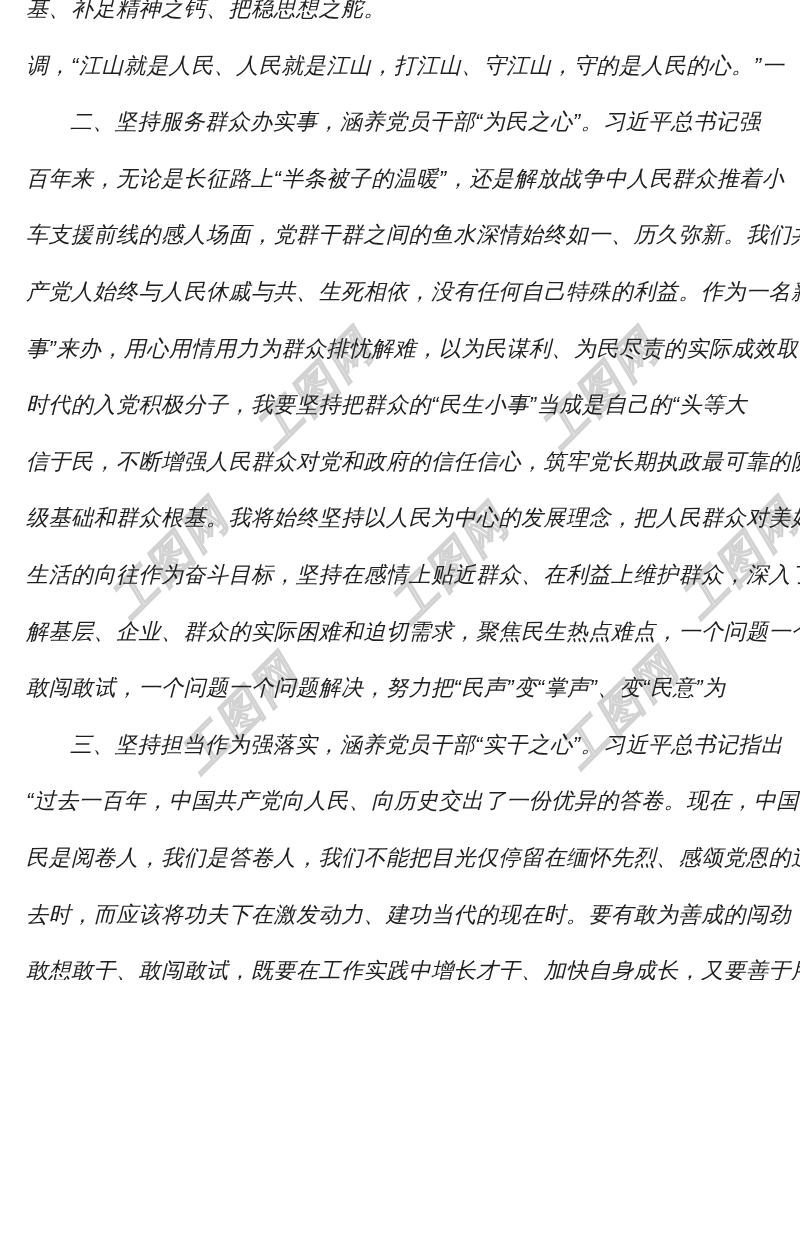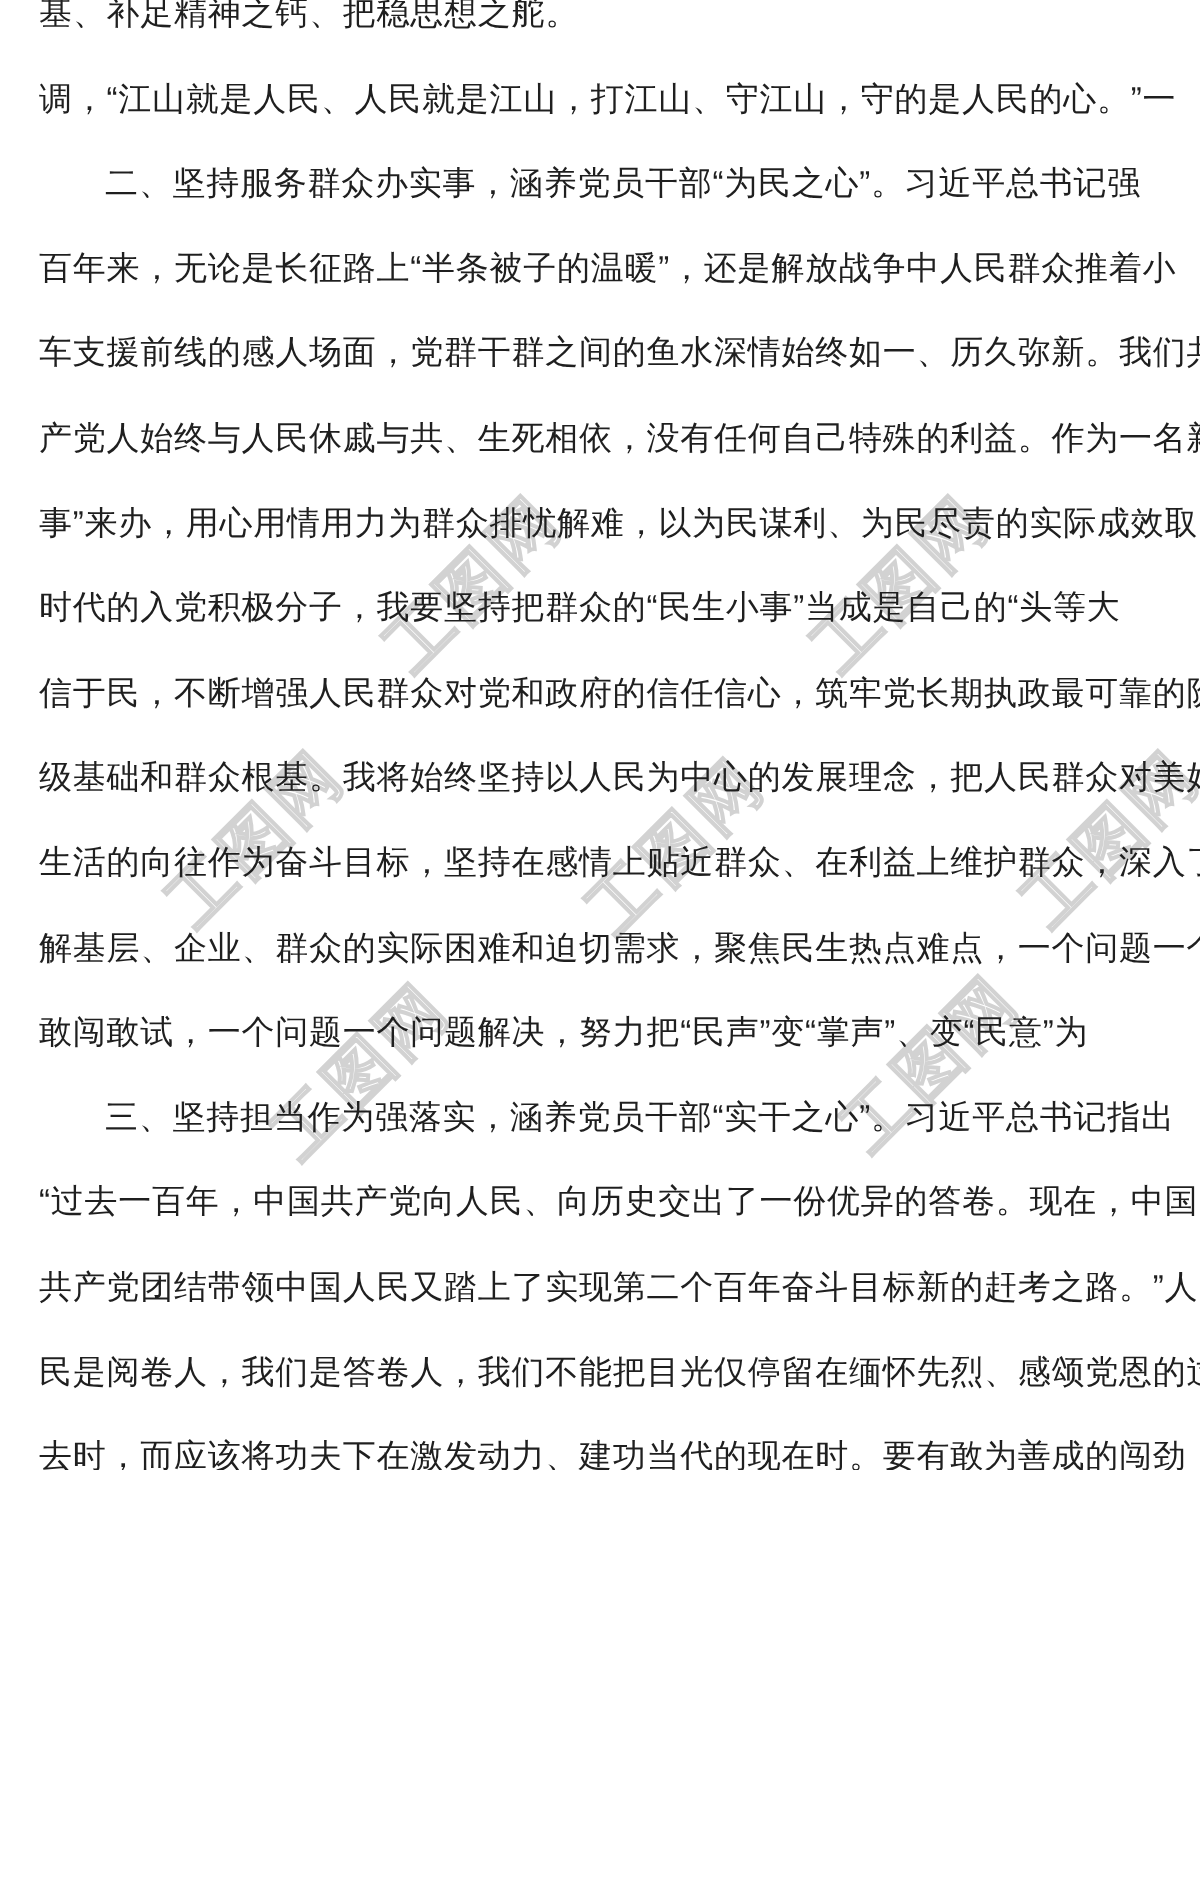--- a/index.html
+++ b/index.html
@@ -7,20 +7,21 @@
     padding: 0;
     background: #ffffff;
   }
   .page {
     position: relative;
     width: 800px;
     height: 980px;
     overflow: hidden;
     background: #ffffff;
     font-family: "Liberation Sans", "DejaVu Sans", sans-serif;
+    font-style: italic;
   }
   
   .text-block {
     position: absolute;
     left: 26px;
     top: -19px;
     width: 748px;
     color: #1f1f1f;
   }
   .line {
@@ -106,21 +107,20 @@
       <div class="line">产党人始终与人民休戚与共、生死相依，没有任何自己特殊的利益。作为一名新</div>
       <div class="line">事”来办，用心用情用力为群众排忧解难，以为民谋利、为民尽责的实际成效取</div>
       <div class="line">时代的入党积极分子，我要坚持把群众的“民生小事”当成是自己的“头等大</div>
       <div class="line">信于民，不断增强人民群众对党和政府的信任信心，筑牢党长期执政最可靠的阶</div>
       <div class="line">级基础和群众根基。我将始终坚持以人民为中心的发展理念，把人民群众对美好</div>
       <div class="line">生活的向往作为奋斗目标，坚持在感情上贴近群众、在利益上维护群众，深入了</div>
       <div class="line">解基层、企业、群众的实际困难和迫切需求，聚焦民生热点难点，一个问题一个</div>
       <div class="line">敢闯敢试，一个问题一个问题解决，努力把“民声”变“掌声”、变“民意”为</div>
       <div class="line indent">三、坚持担当作为强落实，涵养党员干部“实干之心”。习近平总书记指出</div>
       <div class="line">“过去一百年，中国共产党向人民、向历史交出了一份优异的答卷。现在，中国</div>
-      <div class="line">共产党团结带领中国人民又踏上了实现第二个百年奋斗目标新的赶考之路。”人</div>
       <div class="line">民是阅卷人，我们是答卷人，我们不能把目光仅停留在缅怀先烈、感颂党恩的过</div>
       <div class="line">去时，而应该将功夫下在激发动力、建功当代的现在时。要有敢为善成的闯劲，</div>
       <div class="line">敢想敢干、敢闯敢试，既要在工作实践中增长才干、加快自身成长，又要善于用</div>
     </div>
 
   <div class="footer">
     <span>剩余1页</span><span class="gap"></span><span>下载后可查阅</span>
   </div>
 
 </div>

